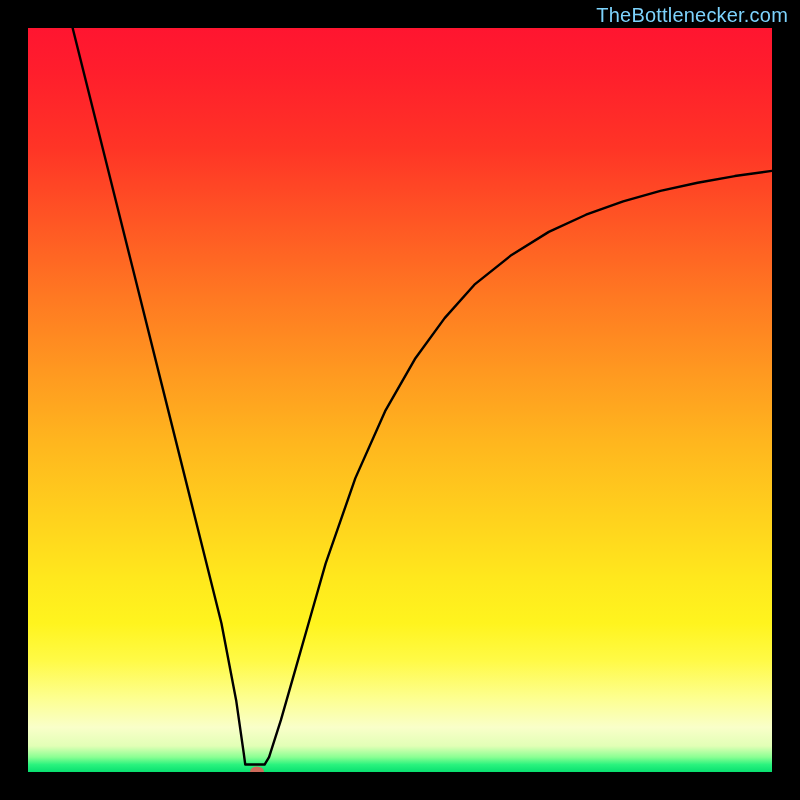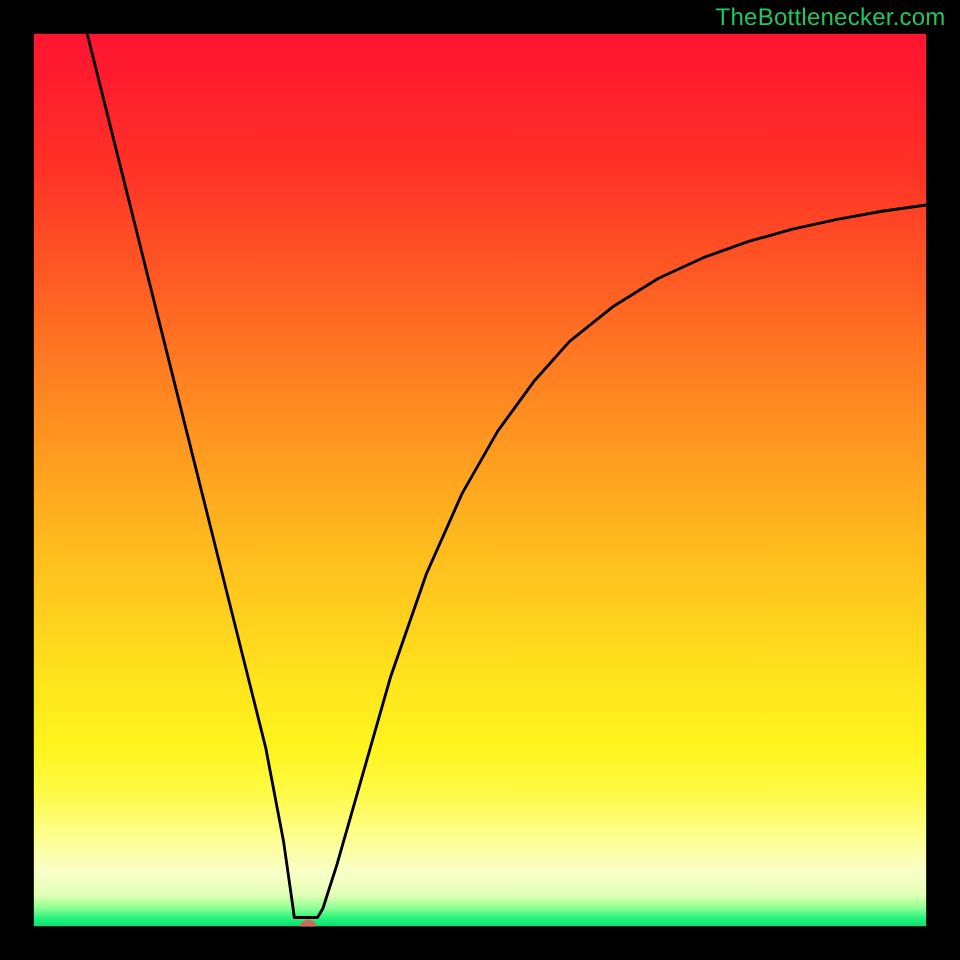--- a/index.html
+++ b/index.html
@@ -60,21 +60,21 @@
     width: 14px;
     height: 11px;
     border-radius: 50% / 50%;
     background: #ce6a5b;
     transform: translate(-50%, -50%);
   }
   .watermark {
     position: absolute;
     top: 4px;
     right: 12px;
-    color: #22c55e;
+    color: #7dd3fc;
     font-size: 20px;
     letter-spacing: 0.2px;
     user-select: none;
   }
 </style>
 </head>
 <body>
 
 <div class="frame">
   <div class="plot-area">

